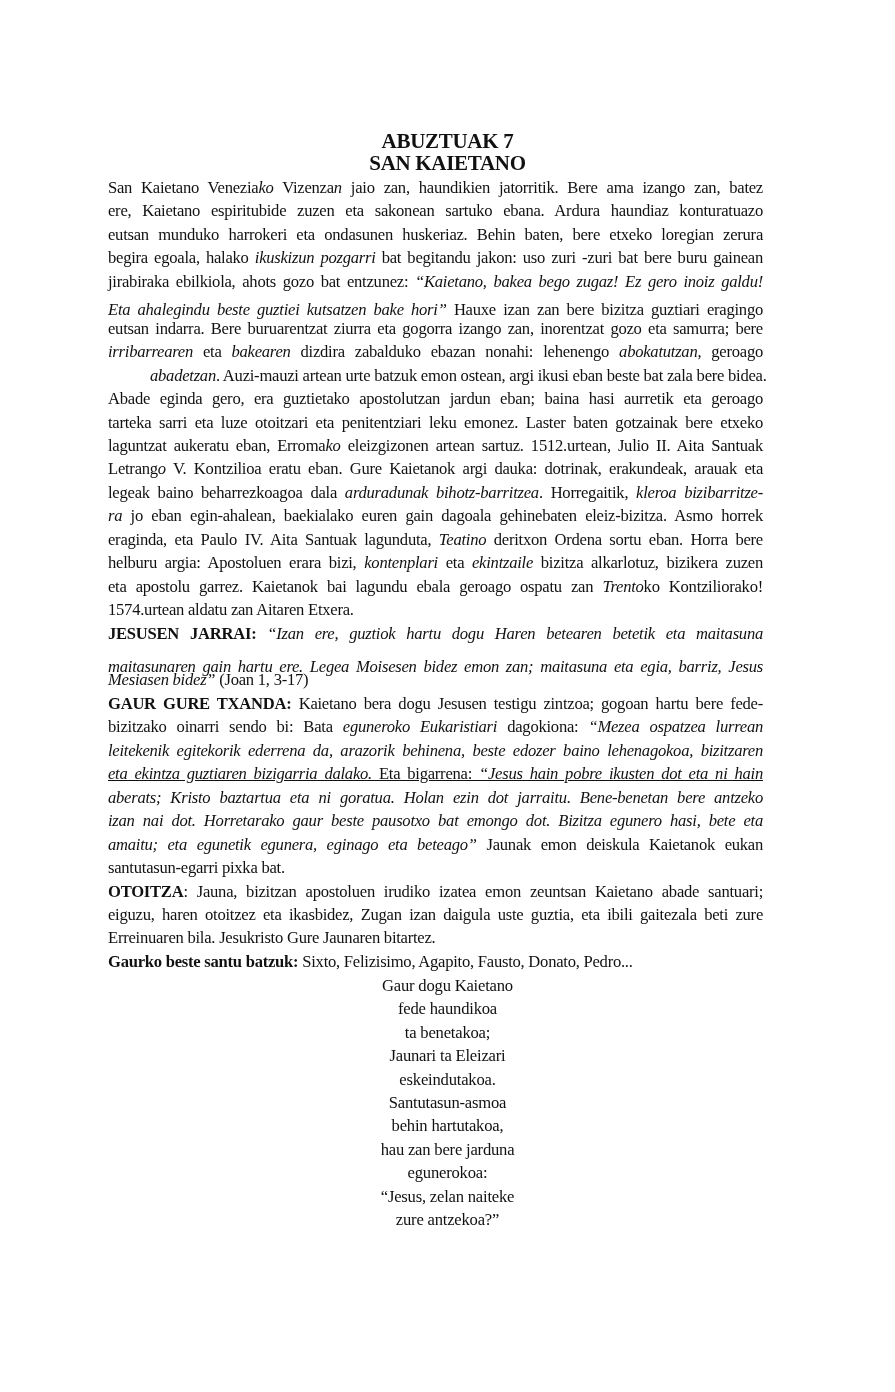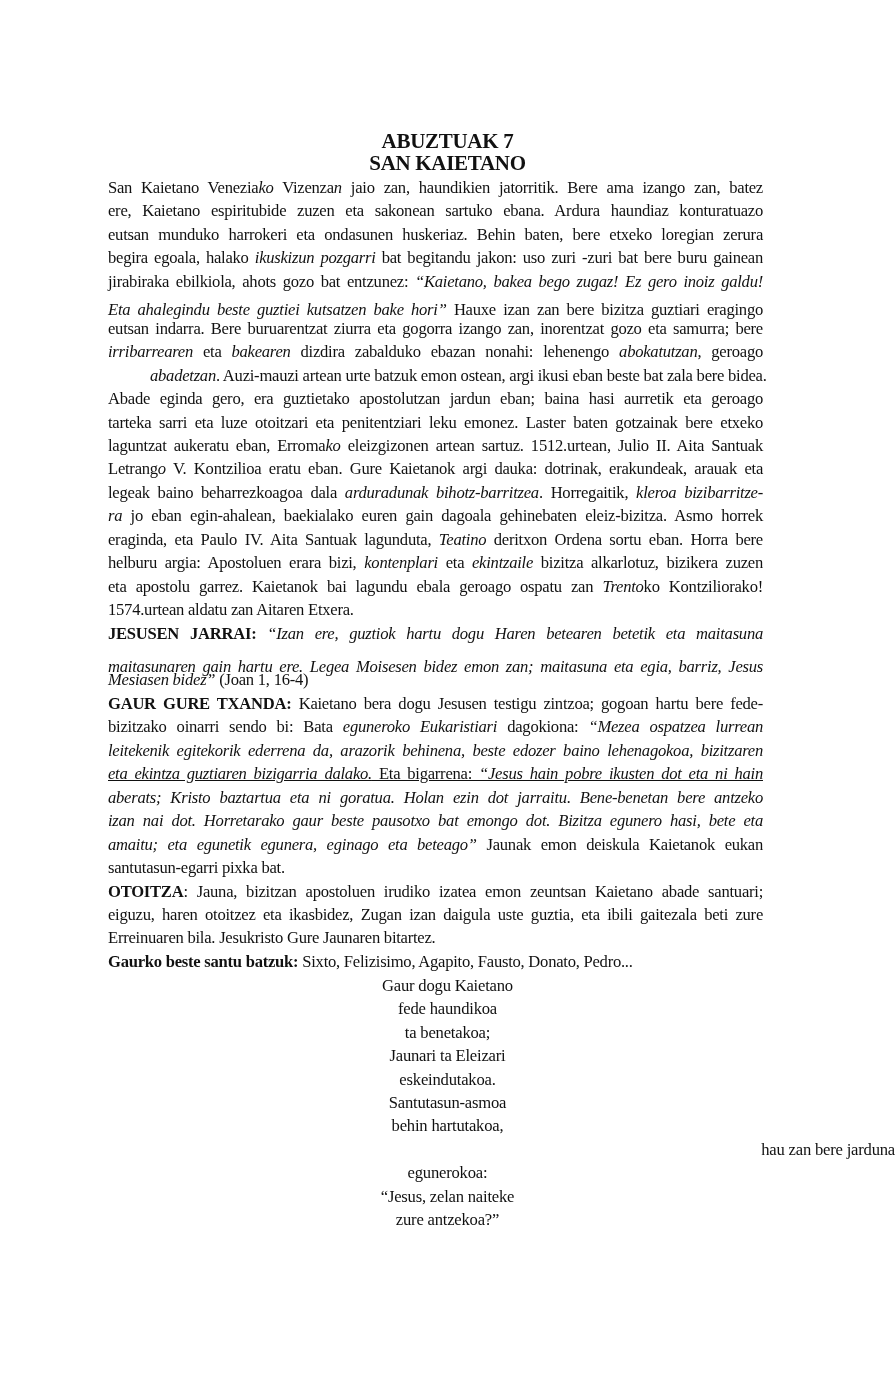--- a/index.html
+++ b/index.html
@@ -35,21 +35,21 @@
       <div class="line" style="top: 435.95px;"><span>laguntzat aukeratu eban, Erroma</span><span style="font-style: italic;">ko</span><span> eleizgizonen artean sartuz. 1512.urtean, Julio II. Aita Santuak</span></div>
       <div class="line" style="top: 459.4px;"><span>Letrang</span><span style="font-style: italic;">o</span><span> V. Kontzilioa eratu eban. Gure Kaietanok argi dauka: dotrinak, erakundeak, arauak eta</span></div>
       <div class="line" style="top: 482.85px;"><span>legeak baino beharrezkoagoa dala </span><span style="font-style: italic;">arduradunak bihotz-barritzea</span><span>. Horregaitik, </span><span style="font-style: italic;">kleroa bizibarritze-</span></div>
       <div class="line" style="top: 506.3px;"><span style="font-style: italic;">ra</span><span> jo eban egin-ahalean, baekialako euren gain dagoala gehinebaten eleiz-bizitza. Asmo horrek</span></div>
       <div class="line" style="top: 529.75px;"><span>eraginda, eta Paulo IV. Aita Santuak lagunduta, </span><span style="font-style: italic;">Teatino</span><span> deritxon Ordena sortu eban. Horra bere</span></div>
       <div class="line" style="top: 553.2px;"><span>helburu argia: Apostoluen erara bizi, </span><span style="font-style: italic;">kontenplari</span><span> eta </span><span style="font-style: italic;">ekintzaile</span><span> bizitza alkarlotuz, bizikera zuzen</span></div>
       <div class="line" style="top: 576.65px;"><span>eta apostolu garrez. Kaietanok bai lagundu ebala geroago ospatu zan </span><span style="font-style: italic;">Trento</span><span>ko Kontziliorako!</span></div>
       <div class="line last" style="top: 600.1px;"><span>1574.urtean aldatu zan Aitaren Etxera.</span></div>
       <div class="line" style="top: 623.55px;"><span style="font-weight: bold;">JESUSEN  JARRAI:</span><span> </span><span style="font-style: italic;">“Izan ere, guztiok hartu dogu Haren betearen betetik eta maitasuna</span></div>
       <div class="line" style="top: 641px; margin-top: 16px;"><span style="font-style: italic;">maitasunaren gain hartu ere. Legea Moisesen bidez emon zan; maitasuna eta egia, barriz, Jesus</span></div>
-      <div class="line last" style="top: 670.45px;"><span style="font-style: italic;">Mesiasen bidez”</span><span> (Joan 1, 16-4)</span></div>
+      <div class="line last" style="top: 670.45px;"><span style="font-style: italic;">Mesiasen bidez”</span><span> (Joan 1, 3-17)</span></div>
       <div class="line" style="top: 693.9px;"><span style="font-weight: bold;">GAUR GURE TXANDA:</span><span> Kaietano bera dogu Jesusen testigu zintzoa; gogoan hartu bere fede-</span></div>
       <div class="line" style="top: 717.35px;"><span>bizitzako oinarri sendo bi: Bata </span><span style="font-style: italic;">eguneroko Eukaristiari</span><span> dagokiona: </span><span style="font-style: italic;">“Mezea ospatzea lurrean</span></div>
       <div class="line" style="top: 740.8px;"><span style="font-style: italic;">leitekenik egitekorik ederrena da, arazorik behinena, beste edozer baino lehenagokoa, bizitzaren</span></div>
       <div class="line" style="top: 764.25px; text-decoration: underline;"><span style="font-style: italic;">eta ekintza guztiaren bizigarria dalako.</span><span> Eta bigarrena: </span><span style="font-style: italic;">“Jesus hain pobre ikusten dot eta ni hain</span></div>
       <div class="line" style="top: 787.7px;"><span style="font-style: italic;">aberats; Kristo baztartua eta ni goratua. Holan ezin dot jarraitu. Bene-benetan bere antzeko</span></div>
       <div class="line" style="top: 811.15px;"><span style="font-style: italic;">izan nai dot. Horretarako gaur beste pausotxo bat emongo dot. Bizitza egunero hasi, bete eta</span></div>
       <div class="line" style="top: 834.6px;"><span style="font-style: italic;">amaitu; eta egunetik egunera, eginago eta beteago”</span><span> Jaunak emon deiskula Kaietanok eukan</span></div>
       <div class="line last" style="top: 858.05px;"><span>santutasun-egarri pixka bat.</span></div>
       <div class="line" style="top: 881.5px;"><span style="font-weight: bold;">OTOITZA</span><span>: Jauna, bizitzan apostoluen irudiko izatea emon zeuntsan Kaietano abade santuari;</span></div>
       <div class="line" style="top: 904.95px;"><span>eiguzu, haren otoitzez eta ikasbidez, Zugan izan daigula uste guztia, eta ibili gaitezala beti zure</span></div>
@@ -57,18 +57,18 @@
       <div class="line last" style="top: 951.85px;"><span style="font-weight: bold;">Gaurko beste santu batzuk:</span><span> Sixto, Felizisimo, Agapito, Fausto, Donato, Pedro...</span></div>
     </div>
   <div id="poem-lines">
       <div class="poem" style="top: 976px;">Gaur dogu Kaietano</div>
       <div class="poem" style="top: 999.4px;">fede haundikoa</div>
       <div class="poem" style="top: 1022.8px;">ta benetakoa;</div>
       <div class="poem" style="top: 1046.2px;">Jaunari ta Eleizari</div>
       <div class="poem" style="top: 1069.6px;">eskeindutakoa.</div>
       <div class="poem" style="top: 1093px;">Santutasun-asmoa</div>
       <div class="poem" style="top: 1116.4px;">behin hartutakoa,</div>
-      <div class="poem" style="top: 1139.8px; text-align: right;">hau zan bere jarduna</div>
+      <div class="poem" style="top: 1139.8px;">hau zan bere jarduna</div>
       <div class="poem" style="top: 1163.2px;">egunerokoa:</div>
       <div class="poem" style="top: 1186.6px;">“Jesus, zelan naiteke</div>
       <div class="poem" style="top: 1210px;">zure antzekoa?”</div>
     </div>
 </div>
 
 </body></html>

